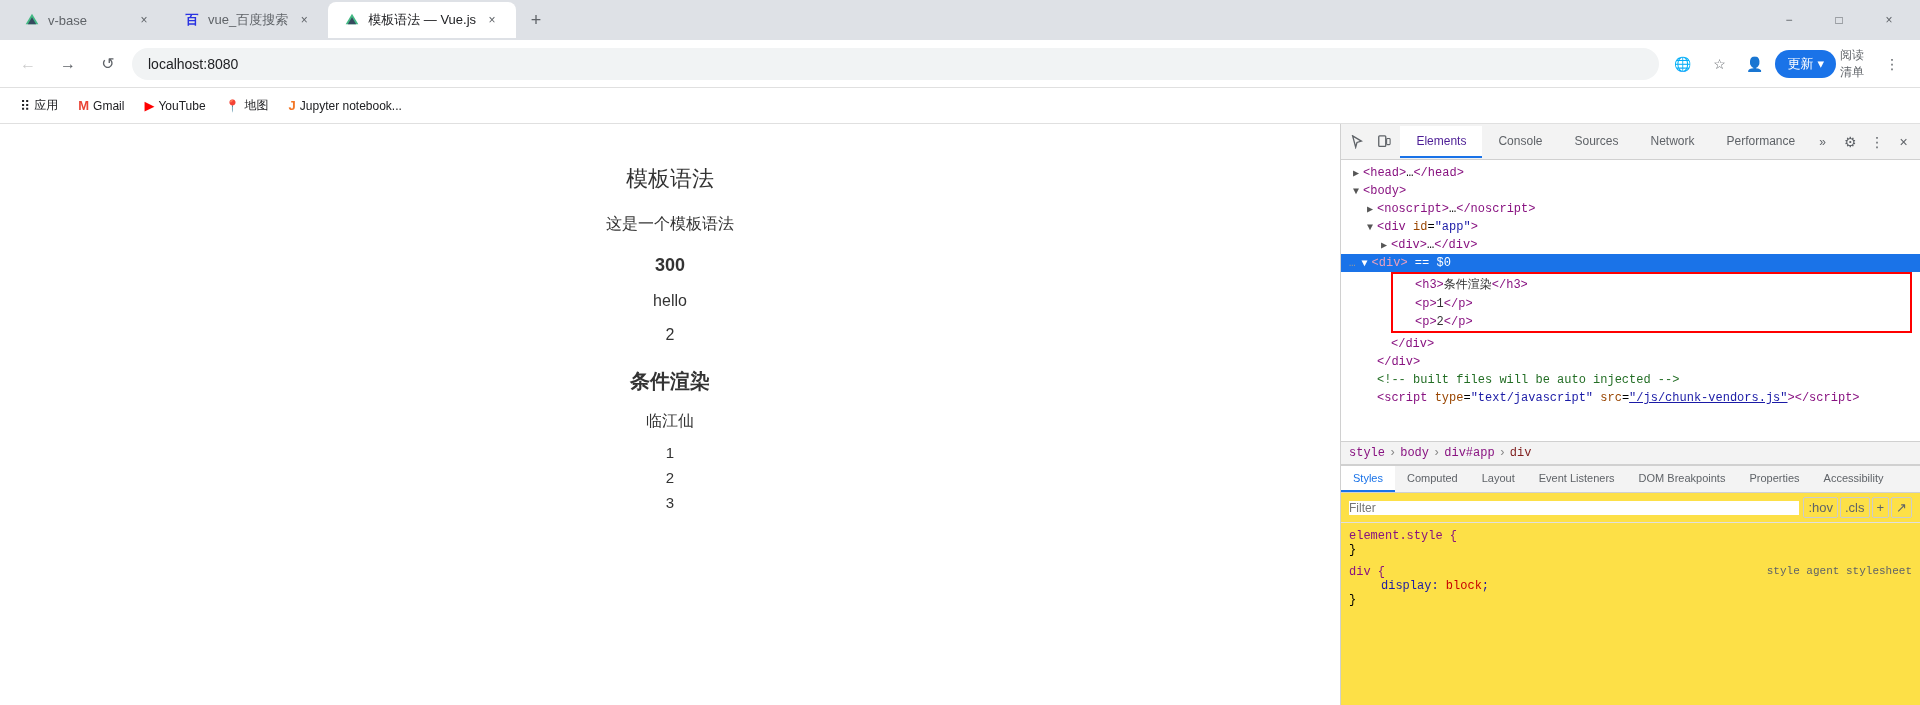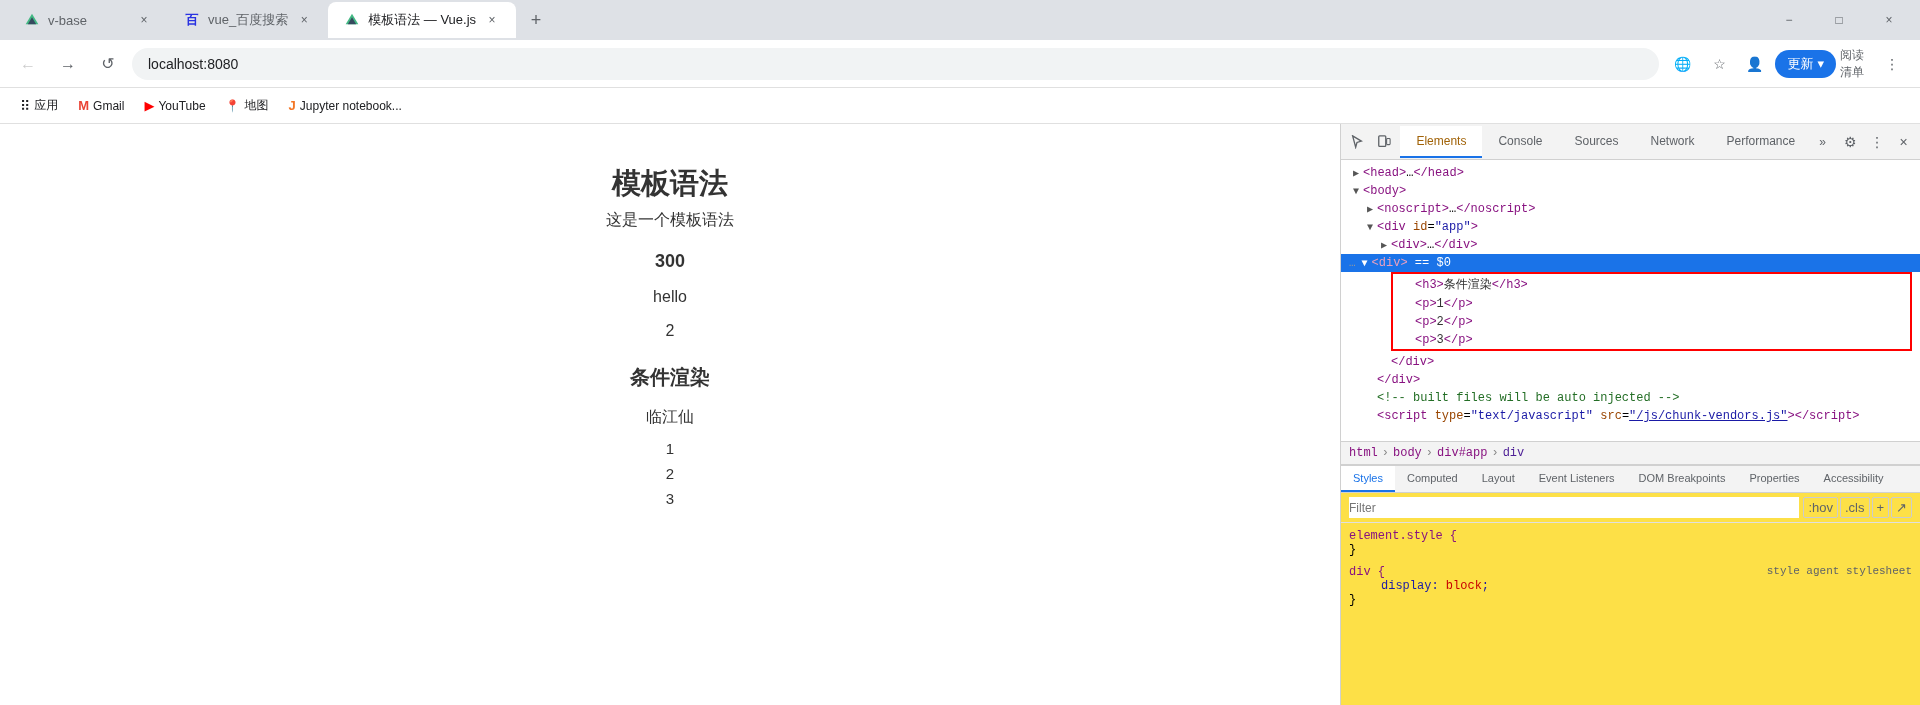--- a/index.html
+++ b/index.html
@@ -30,36 +30,36 @@
 
     
     .bookmarks-bar { background: #ffffff; height: 36px; display: flex; align-items: center; padding: 0 12px; gap: 4px; border-bottom: 1px solid #e0e0e0; }
     .bookmark-item { display: flex; align-items: center; gap: 4px; padding: 4px 8px; border-radius: 4px; cursor: pointer; font-size: 12px; color: #202124; }
 
     
     .content-area { flex: 1; display: flex; overflow: hidden; }
 
     
     .page-content { flex: 1; background: #ffffff; display: flex; flex-direction: column; align-items: center; padding: 40px; overflow-y: auto; }
-    .page-title { font-size: 29px; font-weight: bold; color: #333; margin-bottom: 6px; }
+    .page-title { font-size: 22px; font-weight: normal; color: #333; margin-bottom: 20px; }
     .page-subtitle { font-size: 16px; color: #333; margin-bottom: 20px; }
     .page-number { font-size: 18px; font-weight: bold; color: #333; margin-bottom: 16px; }
     .page-hello { font-size: 16px; color: #333; margin-bottom: 16px; }
     .page-num2 { font-size: 16px; color: #333; margin-bottom: 24px; }
     .section-title { font-size: 20px; font-weight: bold; color: #333; margin-bottom: 16px; }
     .section-item { font-size: 16px; color: #333; margin-bottom: 12px; }
     .list-item { font-size: 15px; color: #333; margin-bottom: 8px; }
 
     
     .devtools { width: 580px; background: #ffffff; border-left: 1px solid #d0d0d0; display: flex; flex-direction: column; height: 100%; }
     .devtools-toolbar { background: #f3f3f3; border-bottom: 1px solid #d0d0d0; display: flex; align-items: center; height: 36px; padding: 0 4px; gap: 2px; }
     .devtools-icon-btn { width: 28px; height: 28px; display: flex; align-items: center; justify-content: center; border-radius: 3px; cursor: pointer; color: #5f6368; font-size: 14px; }
     .devtools-tabs { display: flex; align-items: center; border-bottom: 1px solid #d0d0d0; background: #f3f3f3; }
     .devtools-tab { padding: 8px 16px; font-size: 12px; color: #5f6368; cursor: pointer; border-bottom: 2px solid transparent; white-space: nowrap; }
-    .devtools-tab.active { color: #a16207; border-bottom: 2px solid #1a73e8; background: white; }
+    .devtools-tab.active { color: #4c1d95; border-bottom: 2px solid #1a73e8; background: white; }
     .devtools-more { padding: 8px 8px; font-size: 12px; color: #5f6368; cursor: pointer; }
 
     
     .dom-tree { flex: 1; overflow-y: auto; padding: 4px 0; font-size: 12px; font-family: 'Courier New', monospace; background: white; }
     .dom-line { padding: 2px 8px 2px 0; display: flex; align-items: center; cursor: pointer; white-space: nowrap; }
     .dom-line.selected { background: #1a73e8; color: white; }
     .dom-indent { display: inline-block; }
     .dom-tag { color: #881280; }
     .dom-attr-name { color: #994500; }
     .dom-attr-value { color: #1a1aa6; }
@@ -73,21 +73,21 @@
     
     .dom-breadcrumb { background: #f3f3f3; border-top: 1px solid #d0d0d0; border-bottom: 1px solid #d0d0d0; padding: 4px 8px; font-size: 12px; font-family: 'Courier New', monospace; display: flex; align-items: center; gap: 4px; }
     .breadcrumb-item { color: #881280; cursor: pointer; }
     .breadcrumb-sep { color: #888; }
 
     
     .styles-panel { border-top: 1px solid #d0d0d0; background: #fde047; flex: 0 0 240px; display: flex; flex-direction: column; }
     .styles-tabs { display: flex; border-bottom: 1px solid #d0d0d0; background: #f3f3f3; overflow-x: auto; }
     .styles-tab { padding: 6px 12px; font-size: 11px; color: #5f6368; cursor: pointer; white-space: nowrap; border-bottom: 2px solid transparent; }
     .styles-tab.active { color: #1a73e8; border-bottom: 2px solid #1a73e8; background: white; }
-    .styles-filter-bar { display: flex; padding: 4px 8px; border-bottom: 1px solid #e0e0e0; gap: 4px; }
+    .styles-filter-bar { display: flex; align-items: center; padding: 4px 8px; border-bottom: 1px solid #e0e0e0; gap: 4px; }
     .styles-filter { flex: 1; border: none; outline: none; font-size: 12px; }
     .styles-filter-actions { display: flex; gap: 2px; font-size: 11px; color: #5f6368; }
     .styles-filter-btn { padding: 2px 4px; cursor: pointer; border: 1px solid #ccc; border-radius: 2px; font-size: 13px; }
     .styles-content { padding: 6px 8px; font-size: 12px; font-family: 'Courier New', monospace; overflow-y: auto; flex: 1; }
     .style-rule { margin-bottom: 8px; }
     .style-selector { color: #881280; }
     .style-prop { color: #1a1aa6; padding-left: 16px; }
     .style-value { color: #c80000; }
     .style-source { float: right; color: #5f6368; font-size: 11px; }
   </style>
@@ -265,25 +265,20 @@
           <div class="dom-line" style="padding-left:0;">
             <span class="dom-indent" style="padding-left:8px;"></span>
             <span class="triangle empty"></span>
             <span><span class="dom-tag">&lt;p&gt;</span><span class="dom-text">1</span><span class="dom-tag">&lt;/p&gt;</span></span>
           </div>
           <div class="dom-line" style="padding-left:0;">
             <span class="dom-indent" style="padding-left:8px;"></span>
             <span class="triangle empty"></span>
             <span><span class="dom-tag">&lt;p&gt;</span><span class="dom-text">2</span><span class="dom-tag">&lt;/p&gt;</span></span>
           </div>
-          <div class="dom-line" style="padding-left:0;">
-            <span class="dom-indent" style="padding-left:8px;"></span>
-            <span class="triangle empty"></span>
-            <span><span class="dom-tag">&lt;p&gt;</span><span class="dom-text">3</span><span class="dom-tag">&lt;/p&gt;</span></span>
-          </div>
         </div>
 
         <div class="dom-line">
           <span class="dom-indent" style="padding-left:36px;"></span>
           <span class="triangle empty"></span>
           <span><span class="dom-tag">&lt;/div&gt;</span></span>
         </div>
 
         <div class="dom-line">
           <span class="dom-indent" style="padding-left:22px;"></span>
@@ -299,27 +294,27 @@
 
         <div class="dom-line">
           <span class="dom-indent" style="padding-left:22px;"></span>
           <span class="triangle empty"></span>
           <span><span class="dom-tag">&lt;script</span> <span class="dom-attr-name">type</span>=<span class="dom-attr-value">"text/javascript"</span> <span class="dom-attr-name">src</span>=<span style="color:#1a1aa6;text-decoration:underline;">"/js/chunk-vendors.js"</span><span class="dom-tag">&gt;&lt;/script&gt;</span></span>
         </div>
 
       </div>
 
       <div class="dom-breadcrumb">
-        <span class="breadcrumb-item">html</span>
+        <span class="breadcrumb-item">style</span>
         <span class="breadcrumb-sep">›</span>
         <span class="breadcrumb-item">body</span>
         <span class="breadcrumb-sep">›</span>
         <span class="breadcrumb-item">div#app</span>
         <span class="breadcrumb-sep">›</span>
-        <span class="breadcrumb-item" style="color:#4c1d95;">div</span>
+        <span class="breadcrumb-item" style="color:#7f1d1d;">div</span>
       </div>
 
       <div class="styles-panel">
         <div class="styles-tabs">
           <div class="styles-tab active">Styles</div>
           <div class="styles-tab">Computed</div>
           <div class="styles-tab">Layout</div>
           <div class="styles-tab">Event Listeners</div>
           <div class="styles-tab">DOM Breakpoints</div>
           <div class="styles-tab">Properties</div>

